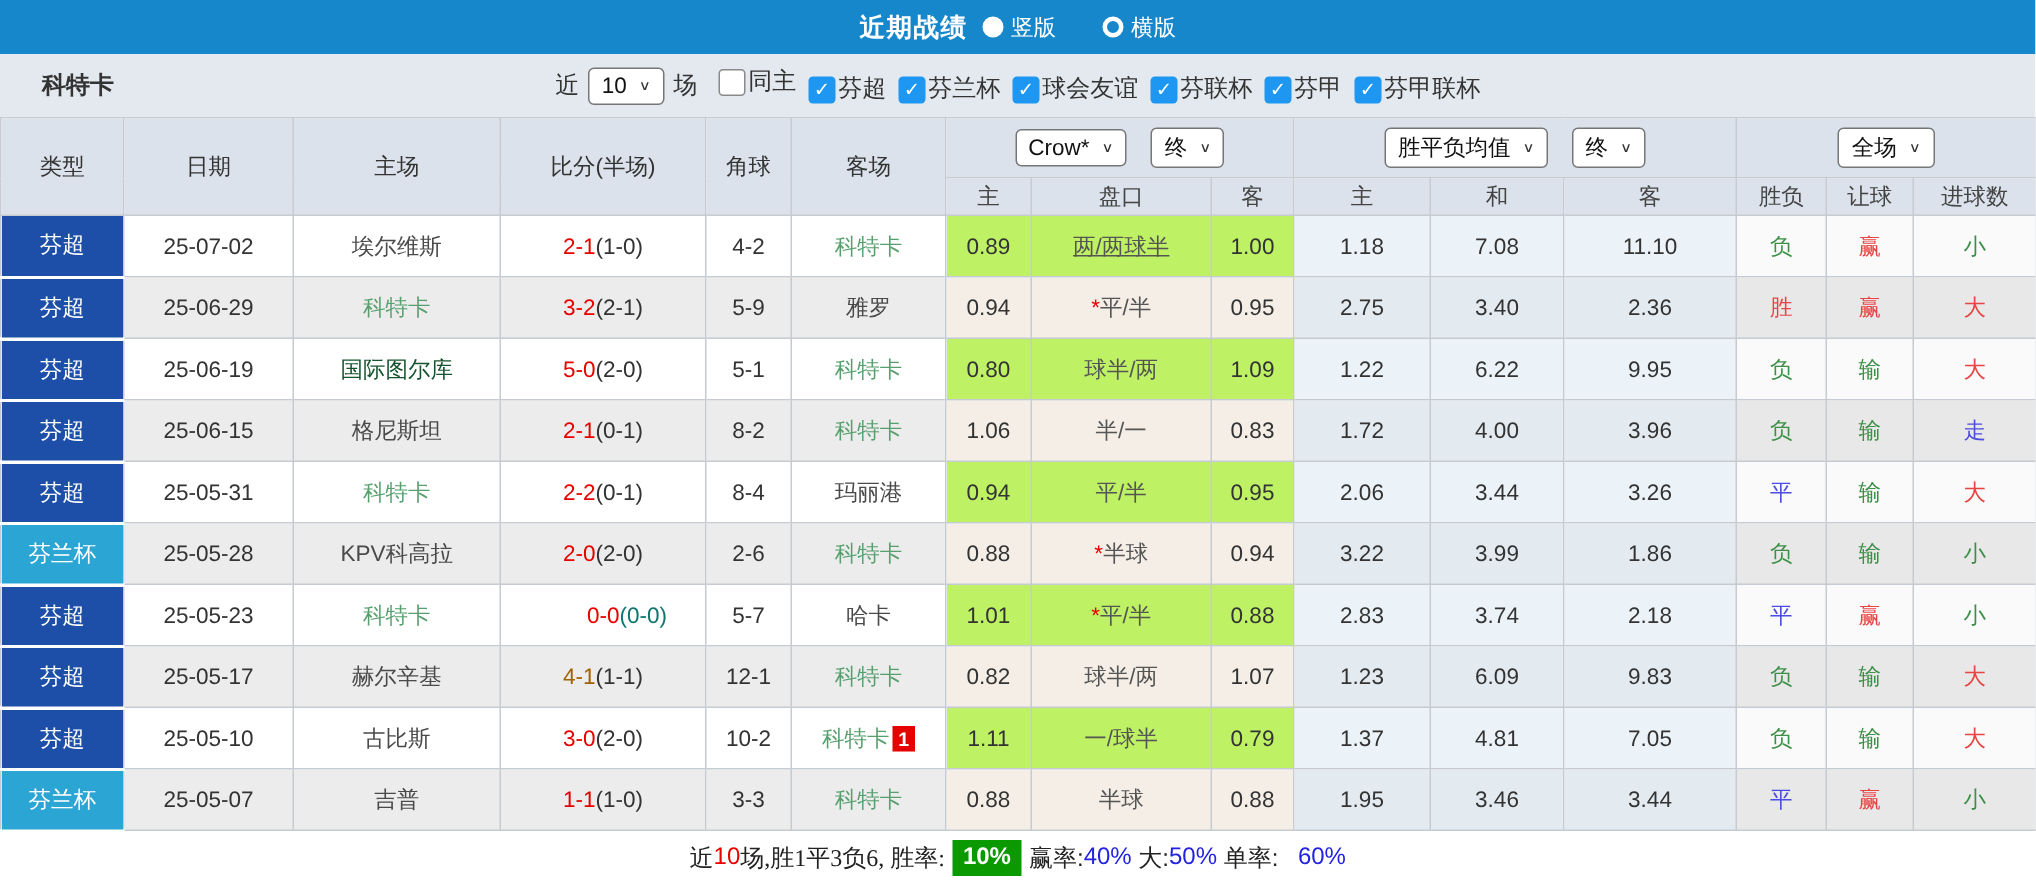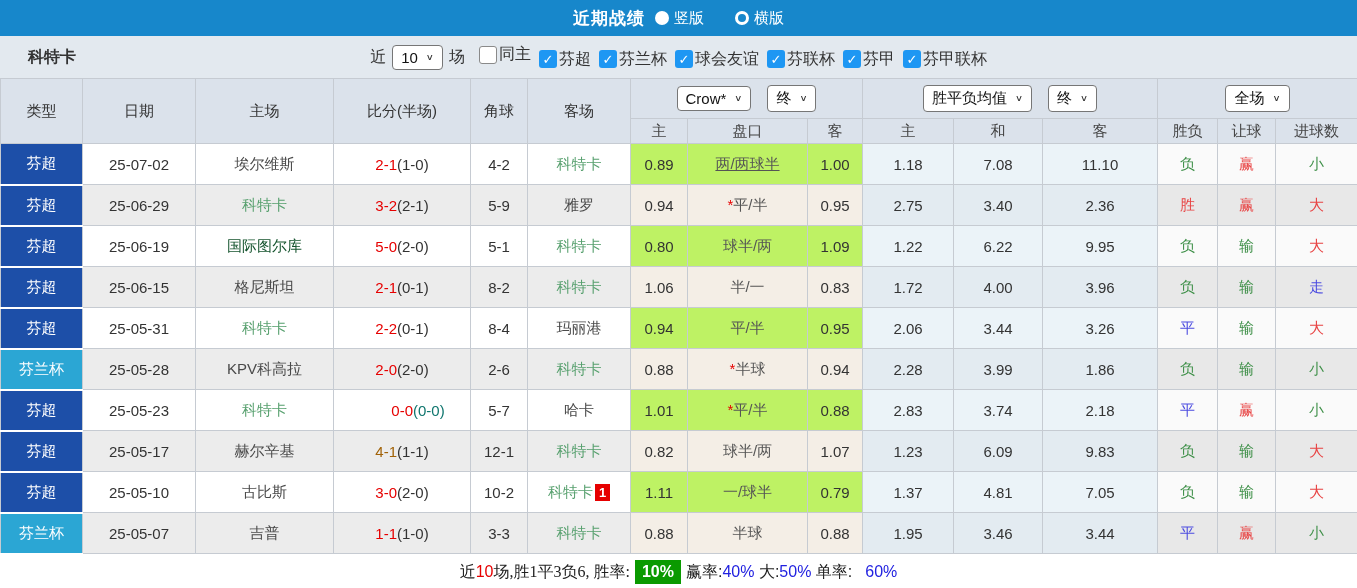--- a/index.html
+++ b/index.html
@@ -285,21 +285,21 @@
       <tr class="even">
         <td class="type" style="background: rgb(43, 166, 212);">芬兰杯</td>
         <td>25-05-28</td>
         <td><span style="color: rgb(74, 74, 74);">KPV科高拉</span></td>
         <td><span style="color: rgb(230, 0, 0);">2-0</span><span style="color: rgb(51, 51, 51);">(2-0)</span></td>
         <td>2-6</td>
         <td><span style="color: rgb(87, 160, 110);">科特卡</span></td>
         <td class="c-odds">0.88</td>
         <td class="c-odds"><span class="star" style="color: rgb(230, 0, 0);">*</span><span class="hcap" style="color: rgb(85, 85, 85);">半球</span></td>
         <td class="c-odds">0.94</td>
-        <td class="c-wdl">2.28</td>
+        <td class="c-wdl">3.22</td>
         <td class="c-wdl">3.99</td>
         <td class="c-wdl">1.86</td>
         <td class="c-res"><span style="color: rgb(61, 143, 71);">负</span></td>
         <td class="c-res"><span style="color: rgb(61, 143, 71);">输</span></td>
         <td class="c-res"><span style="color: rgb(61, 143, 71);">小</span></td>
       </tr>
       <tr class="odd">
         <td class="type" style="background: rgb(29, 79, 168);">芬超</td>
         <td>25-05-23</td>
         <td><span style="color: rgb(87, 160, 110);">科特卡</span></td>

